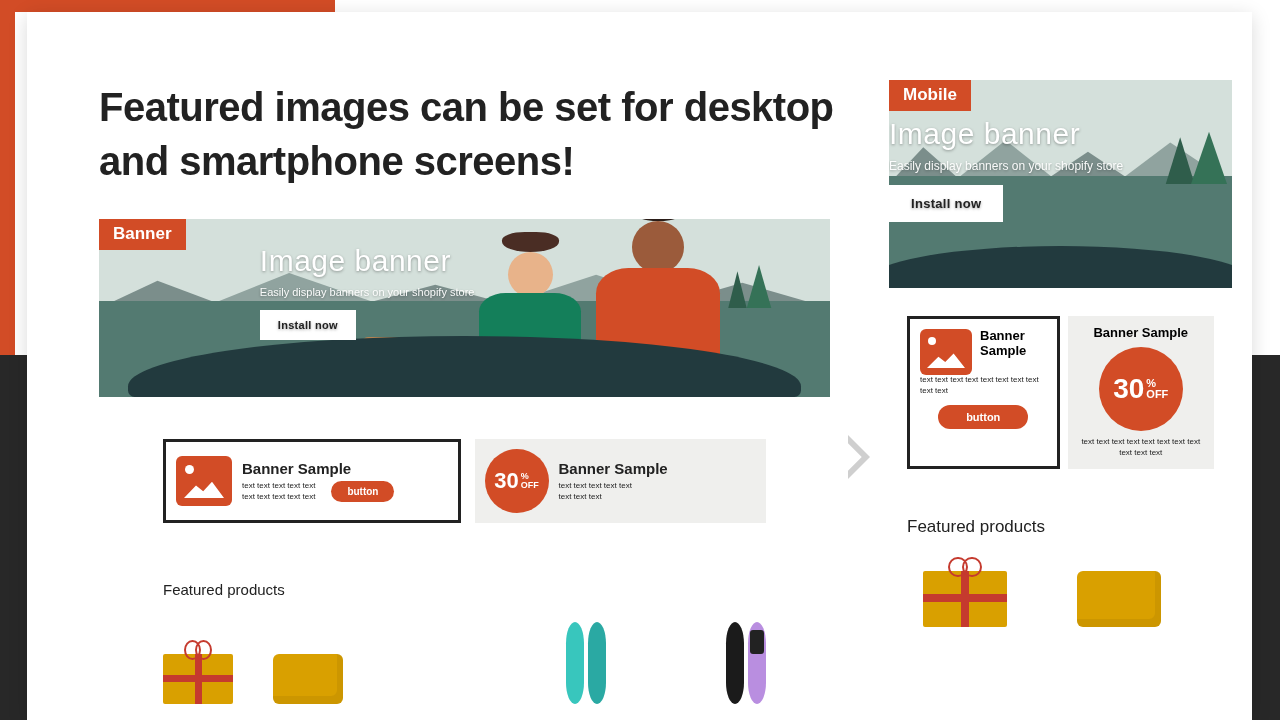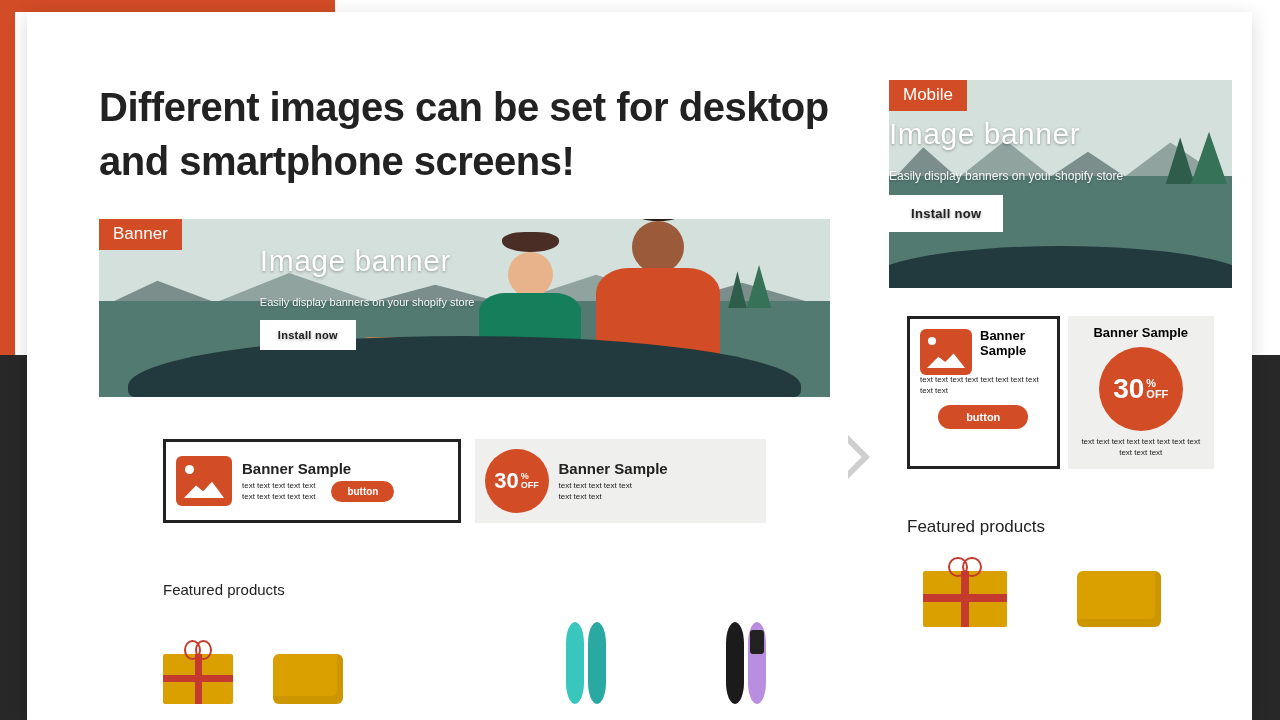--- a/index.html
+++ b/index.html
@@ -21,21 +21,21 @@
     --snow3:#b98ee0;
     --grey:#efefed;
   }
   html,body{margin:0;padding:0;width:1280px;height:720px;font-family:"Helvetica Neue",Arial,sans-serif;background:#fff;overflow:hidden}
   .page{position:relative;width:1280px;height:720px;}
   .bg-black{position:absolute;left:0;top:355px;width:1280px;height:365px;background:var(--dark);}
   .bg-acc1{position:absolute;left:0;top:0;width:335px;height:12px;background:var(--accent);}
   .bg-acc2{position:absolute;left:0;top:12px;width:15px;height:343px;background:var(--accent);}
   .card{position:absolute;left:27px;top:12px;width:1225px;height:708px;background:#fff;box-shadow:0 4px 18px rgba(0,0,0,.15);}
   .headline{position:absolute;left:72px;top:68px;width:740px;font-size:40px;font-weight:800;line-height:1.35;color:#222;letter-spacing:-0.5px}
-  .tag{position:absolute;padding:5px 14px 6px;background:var(--accent);color:#fff;font-size:17px;font-weight:400;z-index:5}
+  .tag{position:absolute;padding:5px 14px 6px;background:var(--accent);color:#fff;font-size:17px;font-weight:700;z-index:5}
   .tag.desk{left:72px;top:207px}
   .tag.mob{left:862px;top:68px}
   .desk-prev{position:absolute;left:72px;top:207px;width:731px;height:513px;overflow:hidden;border:0 solid transparent}
   .mob-prev{position:absolute;left:862px;top:68px;width:343px;height:652px;overflow:hidden}
   
   .hero{position:relative;width:100%;background:var(--teal-m);overflow:hidden}
   .hero.d{height:178px}
   .hero.m{height:208px}
   .hero .sky{position:absolute;left:0;top:0;right:0;height:48%;background:var(--sky)}
   .hero .mtn{position:absolute;left:0;right:0;top:28%;height:22%;}
@@ -53,21 +53,21 @@
   .hero .p1 .body{width:100%;padding-top:70%;background:var(--shirt1);border-radius:26% 26% 8px 8px;margin-top:-4%}
   .hero .p2{left:68%;width:17%}
   .hero .p2 .head{width:42%;padding-top:42%;background:var(--skin2);margin:0 auto}
   .hero .p2 .hair{width:46%;padding-top:18%;background:#2a1d18;border-radius:40% 40% 50% 50%;margin:-4% auto 0}
   .hero .p2 .body{width:100%;padding-top:78%;background:var(--shirt2);border-radius:26% 26% 8px 8px;margin-top:-4%}
   .hero .txt{position:absolute;left:0;right:0;top:14%;text-align:left;color:#fff;text-shadow:0 1px 3px rgba(0,0,0,.35)}
   .hero.d .txt{left:22%;right:22%}
   .hero .title{font-weight:500;letter-spacing:.5px}
   .hero.d .title{font-size:30px}
   .hero.m .title{font-size:30px}
-  .hero .sub{margin-top:18px;font-size:11px;opacity:.95}
+  .hero .sub{margin-top:8px;font-size:11px;opacity:.95}
   .hero.m .sub{font-size:12px}
   .hero .cta{display:inline-block;margin-top:12px;background:#fff;color:#222;font-size:11px;font-weight:600;padding:9px 18px;letter-spacing:.3px}
   .hero.m .cta{font-size:13px;padding:11px 22px}
   
   .bs-row{display:flex;gap:14px;margin:42px 64px 0}
   .mob-prev .bs-row{margin:28px 18px 0;gap:8px}
   .bs{flex:1;display:flex;align-items:center;padding:10px;gap:10px;background:#fff}
   .bs.a{border:3px solid #222}
   .bs.b{background:var(--grey);border:0}
   .bs .icon{flex:0 0 56px;height:50px;background:var(--accent);border-radius:6px;position:relative}
@@ -120,21 +120,21 @@
 </style>
 </head>
 <body>
 
 <div class="page">
   <div class="bg-acc1"></div>
   <div class="bg-acc2"></div>
   <div class="bg-black"></div>
 
   <div class="card">
-    <div class="headline">Different images can be set for desktop and smartphone screens!</div>
+    <div class="headline">Featured images can be set for desktop and smartphone screens!</div>
 
     <div class="tag desk">Banner</div>
     <div class="tag mob">Mobile</div>
 
     <div class="desk-prev">
       <div class="hero d">
         <div class="sky"></div>
         <div class="mtn">
           <svg viewBox="0 0 100 20" preserveAspectRatio="none">
               <polygon fill="#7b8e8b" points="0,20 8,6 18,20"></polygon>

